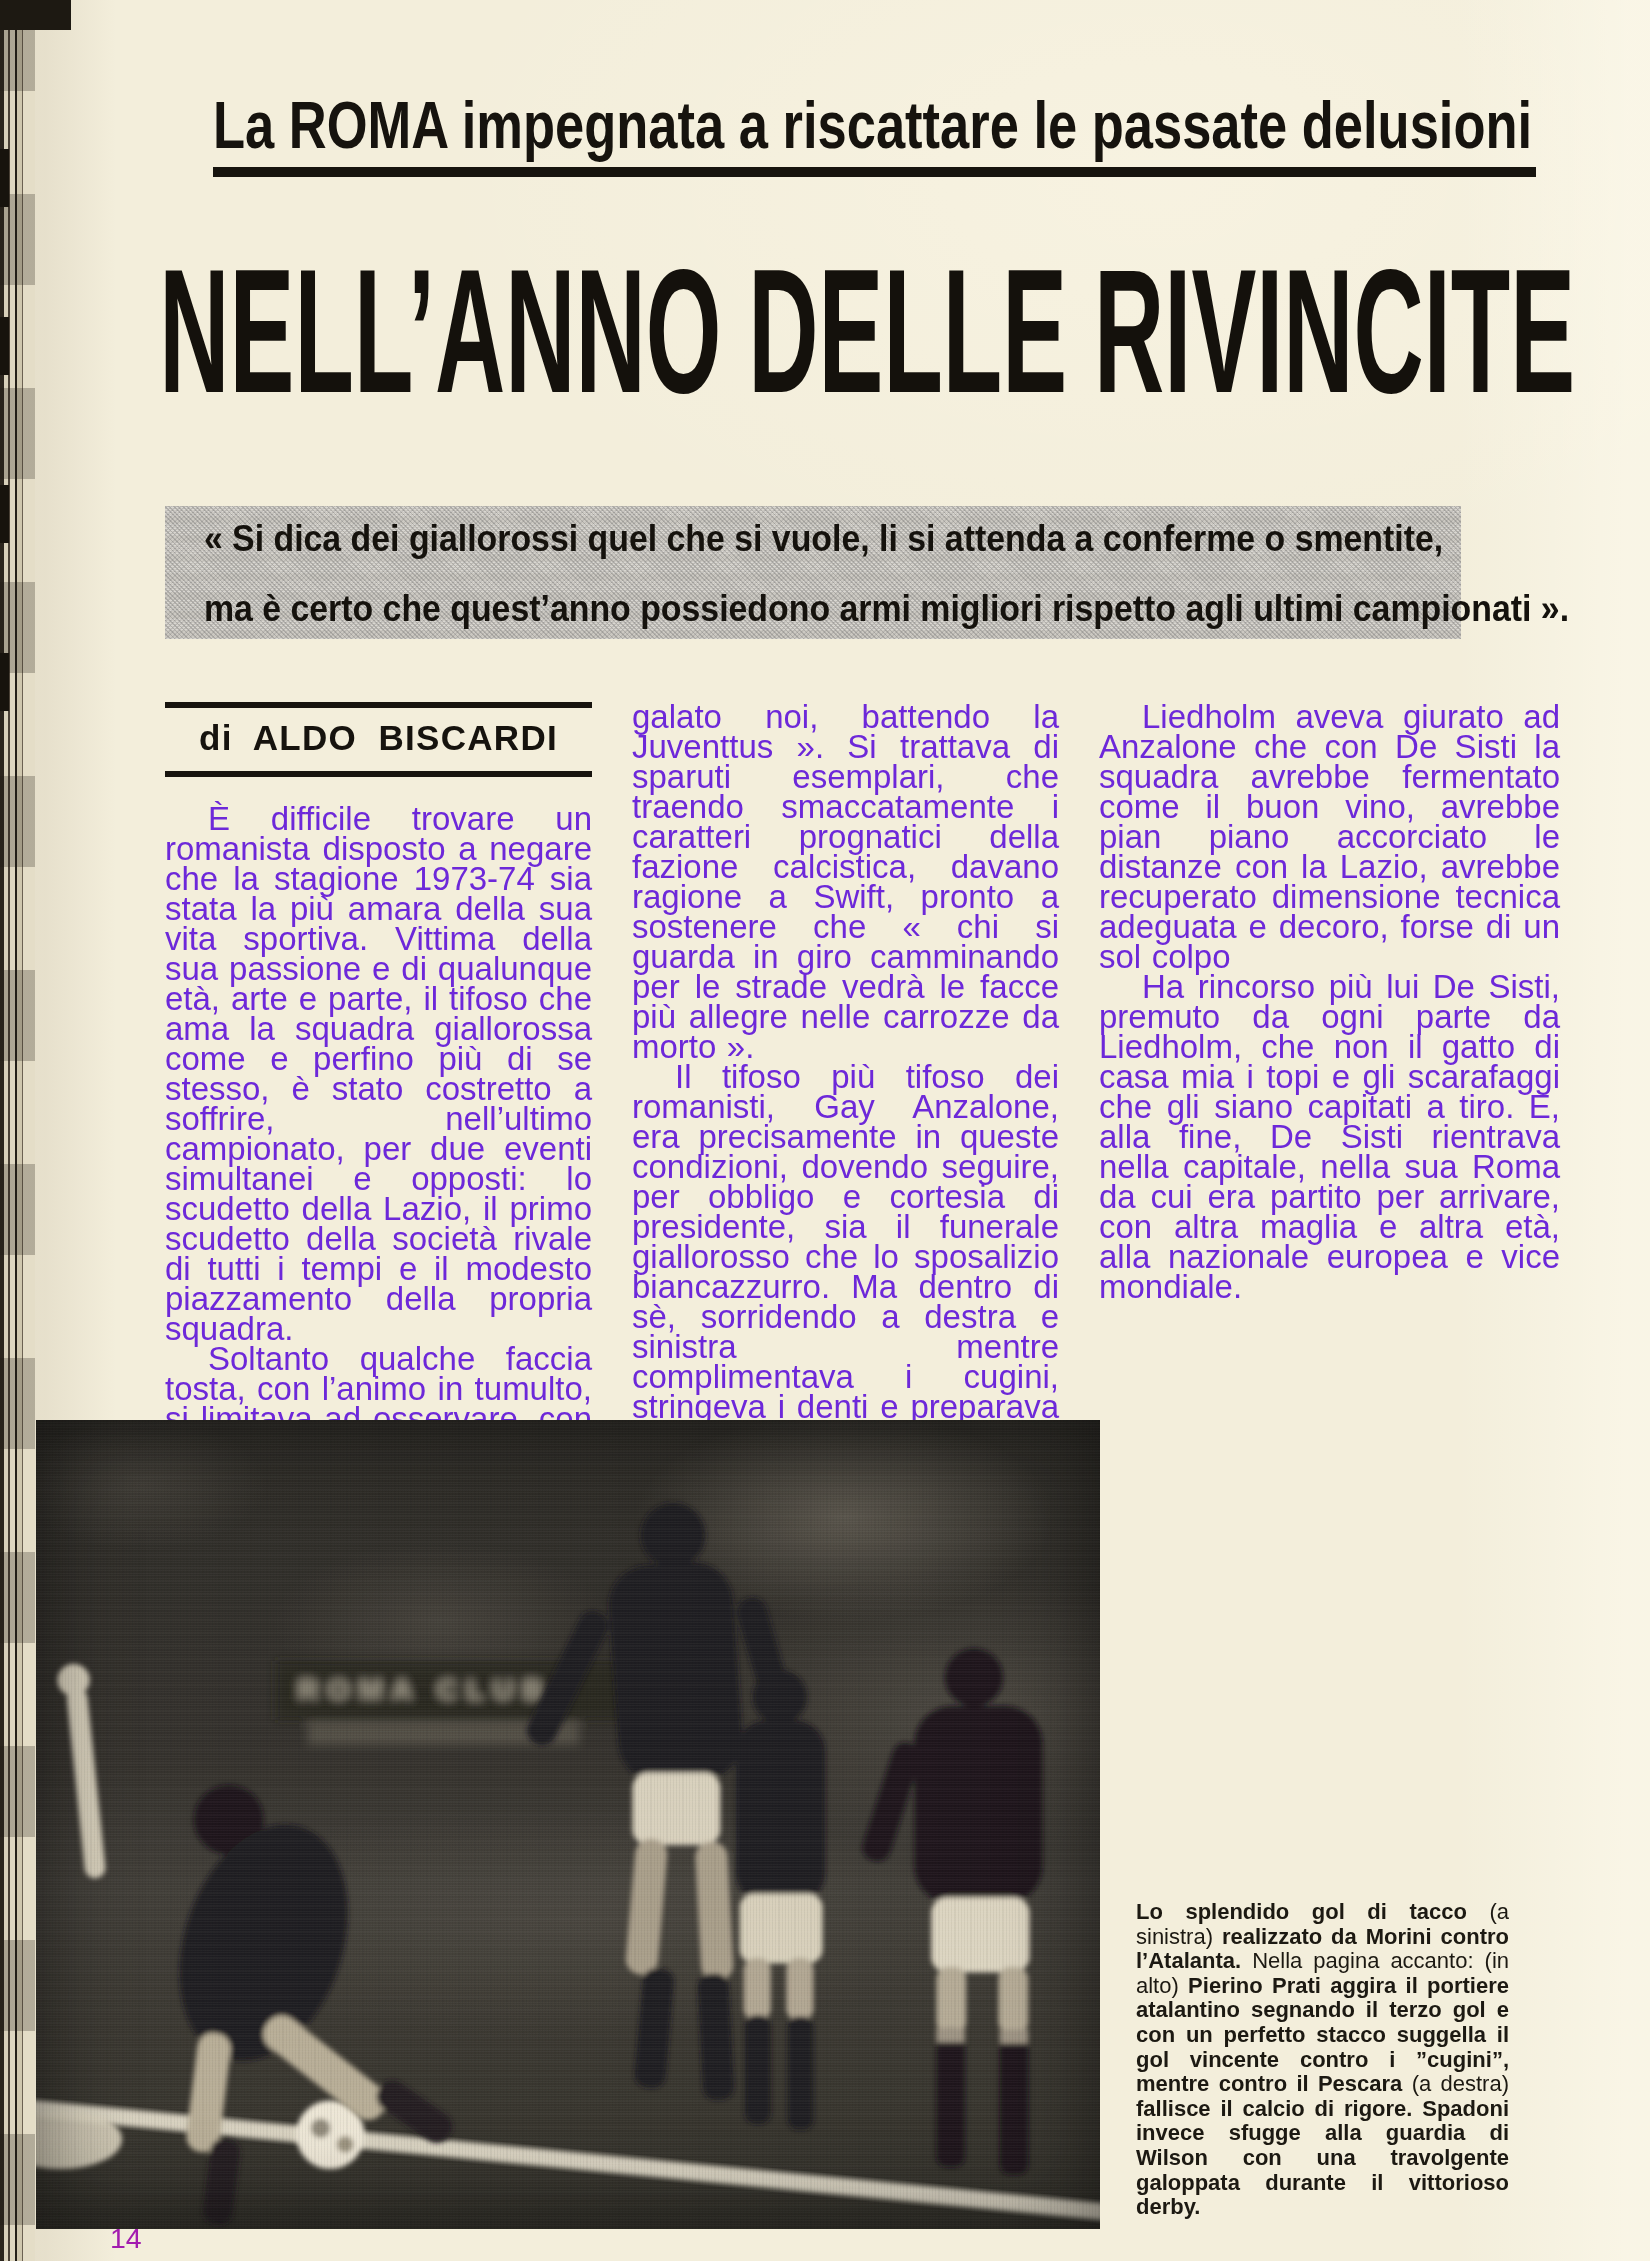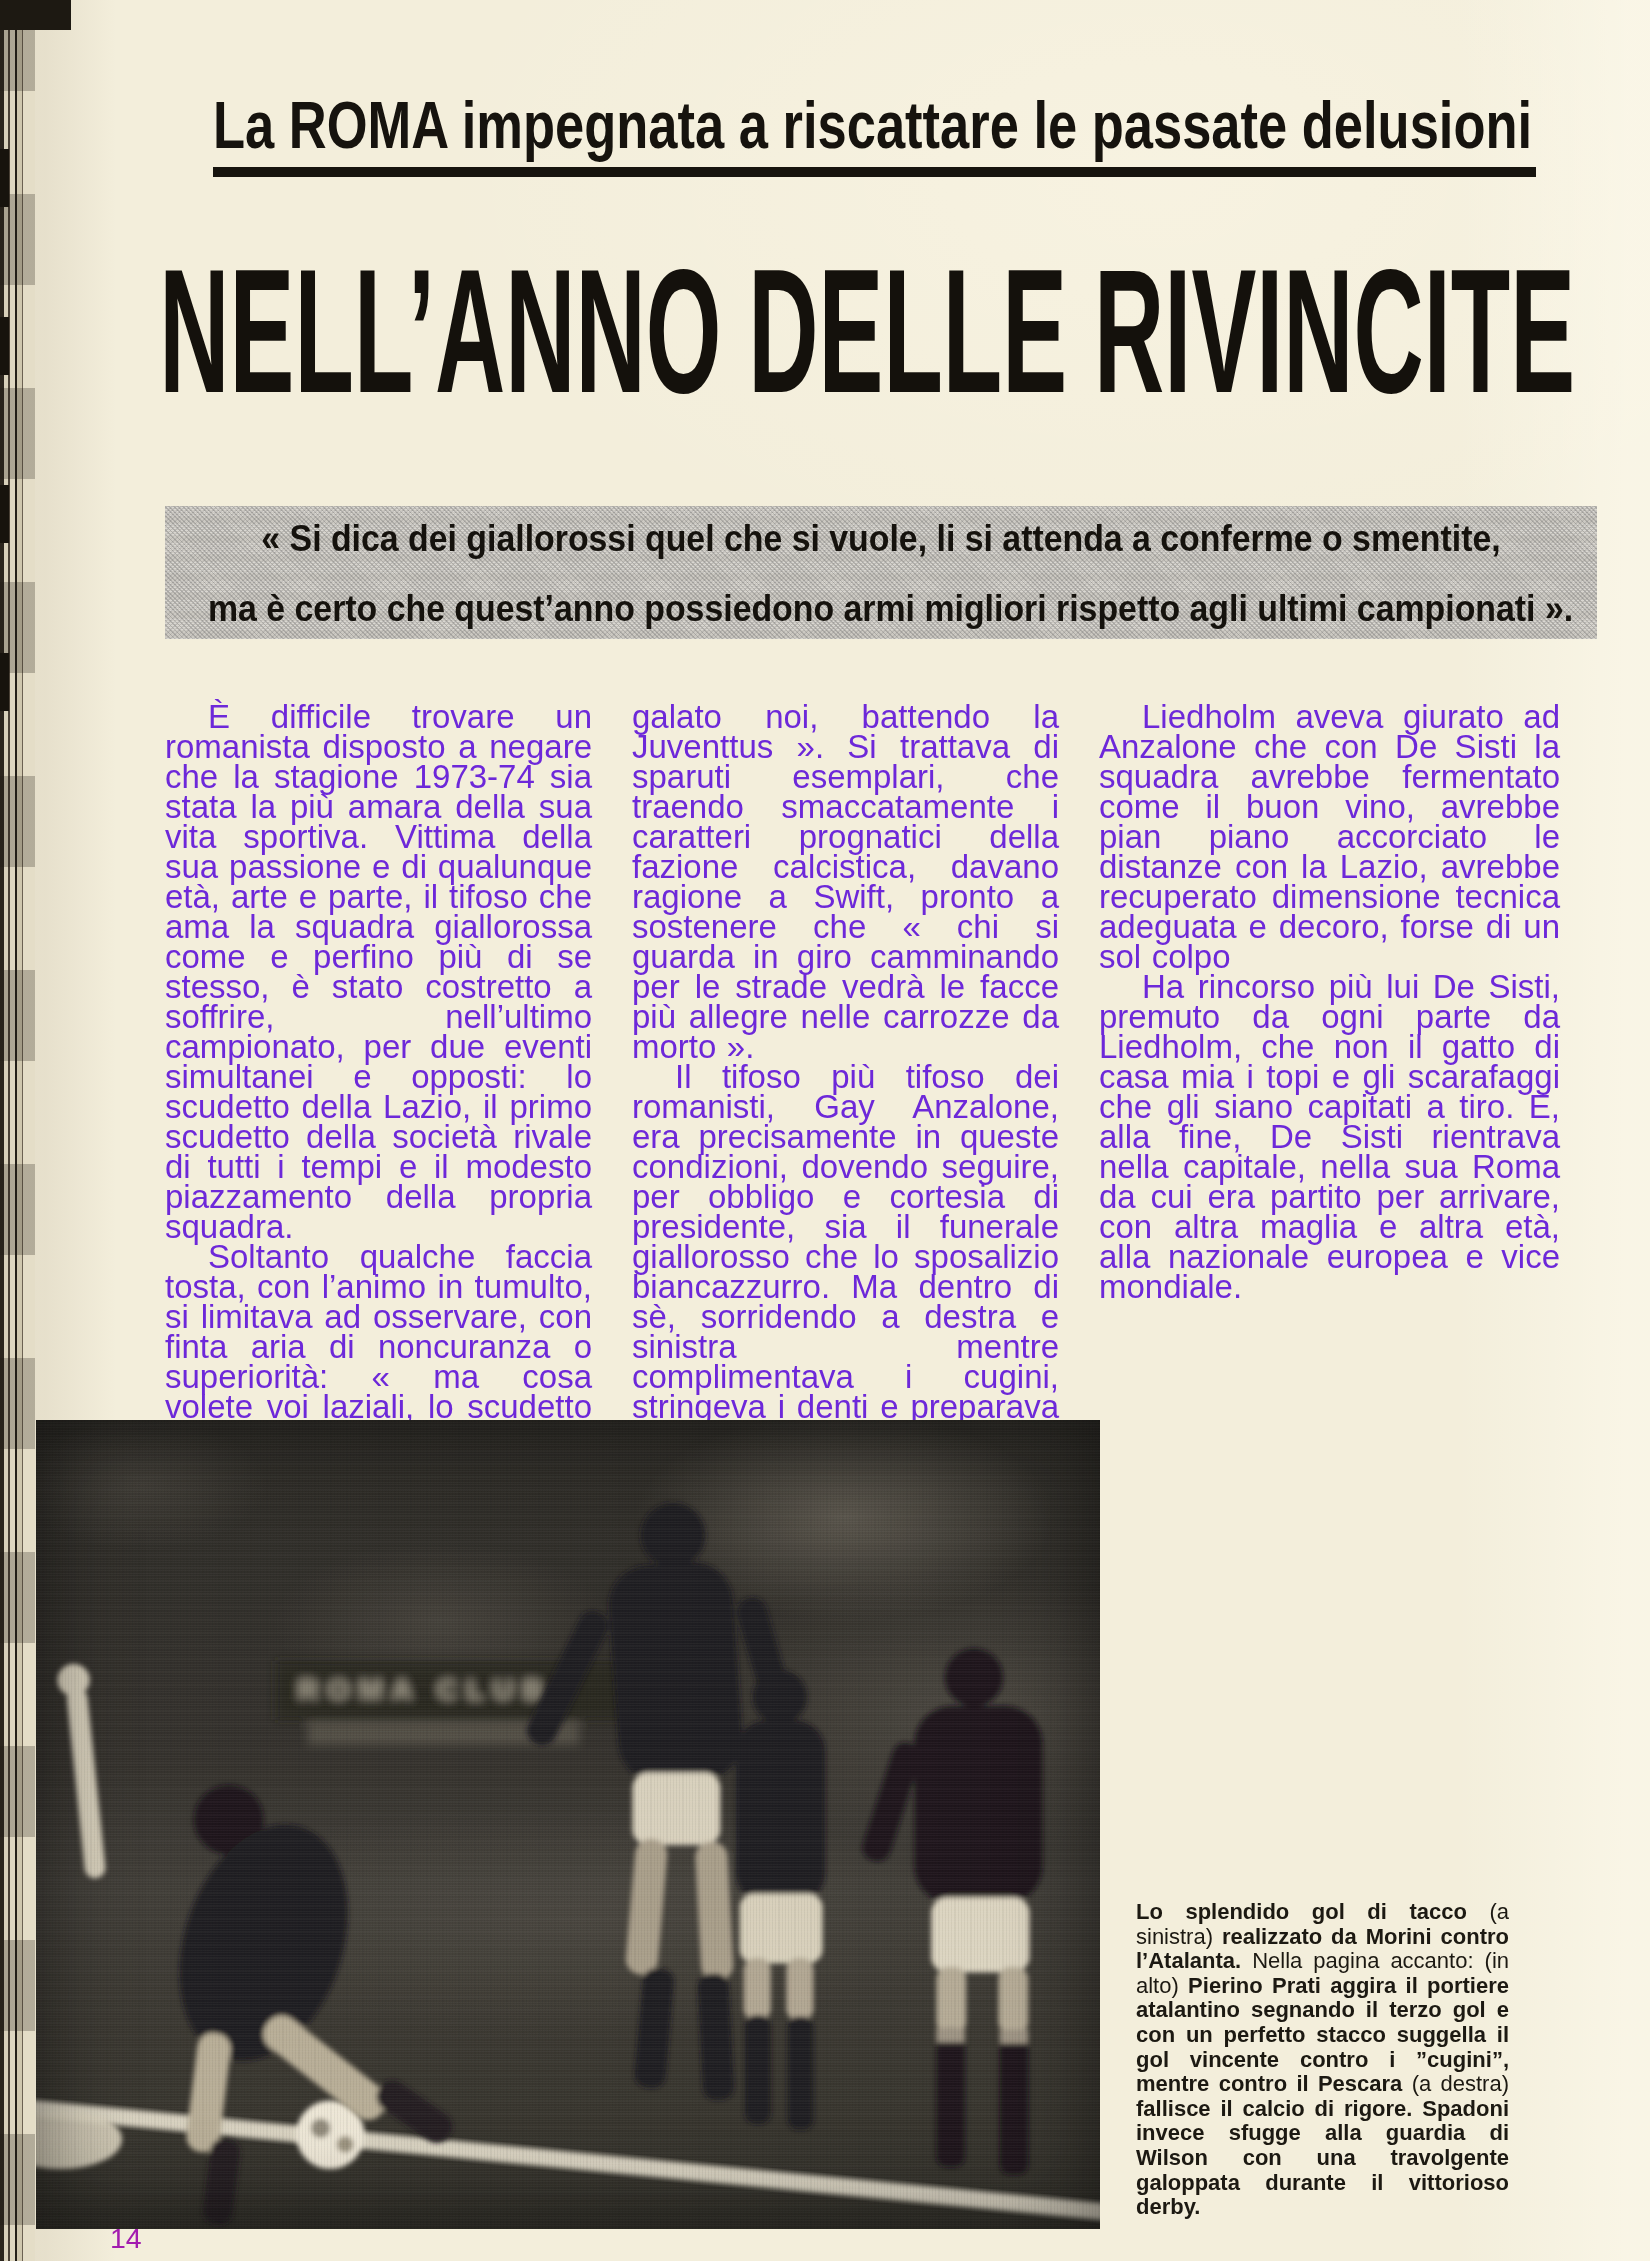--- a/index.html
+++ b/index.html
@@ -26,21 +26,21 @@
       repeating-linear-gradient(180deg,#17130d 0 58px, rgba(23,19,13,0) 58px 168px);}
 
   
   .kicker-svg{position:absolute;left:213px;top:85px;width:1323px;height:79px;}
   .kicker-svg text{font-family:"Liberation Sans",sans-serif;font-weight:bold;fill:#16130e;}
   .kicker-rule{position:absolute;left:213px;top:167px;width:1323px;height:9.7px;background:#17140e;}
   .title-svg{position:absolute;left:157px;top:254px;width:1423px;height:155px;}
   .title-svg text{font-family:"Liberation Sans",sans-serif;font-weight:bold;fill:#14110c;}
 
   
-  .quote-box{position:absolute;left:165px;top:506px;width:1432px;height:133px;
+  .quote-box{position:absolute;left:165px;top:506px;width:1296px;height:133px;
     background-color:#ccc9c2;
     background-image:
       repeating-linear-gradient(45deg, rgba(70,70,72,.22) 0 1.3px, rgba(0,0,0,0) 1.3px 3.2px),
       repeating-linear-gradient(-45deg, rgba(110,110,112,.18) 0 1.3px, rgba(0,0,0,0) 1.3px 3.2px),
       repeating-linear-gradient(0deg, rgba(255,255,255,.25) 0 0.6px, rgba(0,0,0,0) 0.6px 1.9px);
     display:flex;flex-direction:column;justify-content:center;gap:27px;
   }
   .quote-line{font-weight:bold;font-size:36px;line-height:43px;text-align:center;
     color:#15120d;transform:scale(.94,1.04);transform-origin:50% 50%;white-space:nowrap;}
 
@@ -99,20 +99,23 @@
     <text x="2" y="214" font-size="272" textLength="2192" lengthAdjust="spacingAndGlyphs">NELL’ANNO DELLE RIVINCITE</text>
   </svg>
 
   <div class="quote-box">
     <div class="quote-line">« Si dica dei giallorossi quel che si vuole, li si attenda a conferme o smentite,</div>
     <div class="quote-line">ma è certo che quest’anno possiedono armi migliori rispetto agli ultimi campionati ».</div>
   </div>
 
   <section class="columns">
     <div class="col">
+      <div class="byline-box">
+        <span>di ALDO BISCARDI</span>
+      </div>
     <p class="para ind">È difficile trovare un romanista disposto a negare che la stagione 1973-74 sia stata la più amara della sua vita sportiva. Vittima della sua passione e di qualunque età, arte e parte, il tifoso che ama la squadra giallorossa come e perfino più di se stesso, è stato costretto a soffrire, nell’ultimo campionato, per due eventi simultanei e opposti: lo scudetto della Lazio, il primo scudetto della società rivale di tutti i tempi e il modesto piazzamento della propria squadra.</p>
         <p class="para ind">Soltanto qualche faccia tosta, con l’animo in tumulto, si limitava ad osservare, con finta aria di noncuranza o superiorità: « ma cosa volete voi laziali, lo scudetto ve l’abbiamo re-</p>
       </div>
     <div class="col">
         <p class="para">galato noi, battendo la Juventtus ». Si trattava di sparuti esemplari, che traendo smaccatamente i caratteri prognatici della fazione calcistica, davano ragione a Swift, pronto a sostenere che « chi si guarda in giro camminando per le strade vedrà le facce più allegre nelle carrozze da morto ».</p>
         <p class="para ind">Il tifoso più tifoso dei romanisti, Gay Anzalone, era precisamente in queste condizioni, dovendo seguire, per obbligo e cortesia di presidente, sia il funerale giallorosso che lo sposalizio biancazzurro. Ma dentro di sè, sorridendo a destra e sinistra mentre complimentava i cugini, stringeva i denti e preparava la riscossa. Non aveva un bilancio allegro di fronte, né tecnico né finanziario, ma aveva una voglia di riscossa per altrettanta rabbia ingoiata. Non andò ai Mondiali di Monaco, come gli al-</p>
       </div>
     <div class="col">
         <p class="para ind">Liedholm aveva giurato ad Anzalone che con De Sisti la squadra avrebbe fermentato come il buon vino, avrebbe pian piano accorciato le distanze con la Lazio, avrebbe recuperato dimensione tecnica adeguata e decoro, forse di un sol colpo</p>
         <p class="para ind">Ha rincorso più lui De Sisti, premuto da ogni parte da Liedholm, che non il gatto di casa mia i topi e gli scarafaggi che gli siano capitati a tiro. E, alla fine, De Sisti rientrava nella capitale, nella sua Roma da cui era partito per arrivare, con altra maglia e altra età, alla nazionale europea e vice mondiale.</p>

